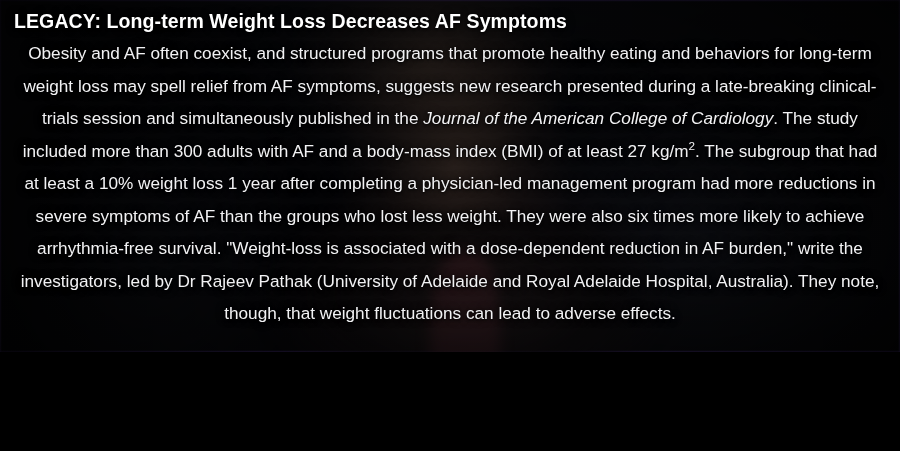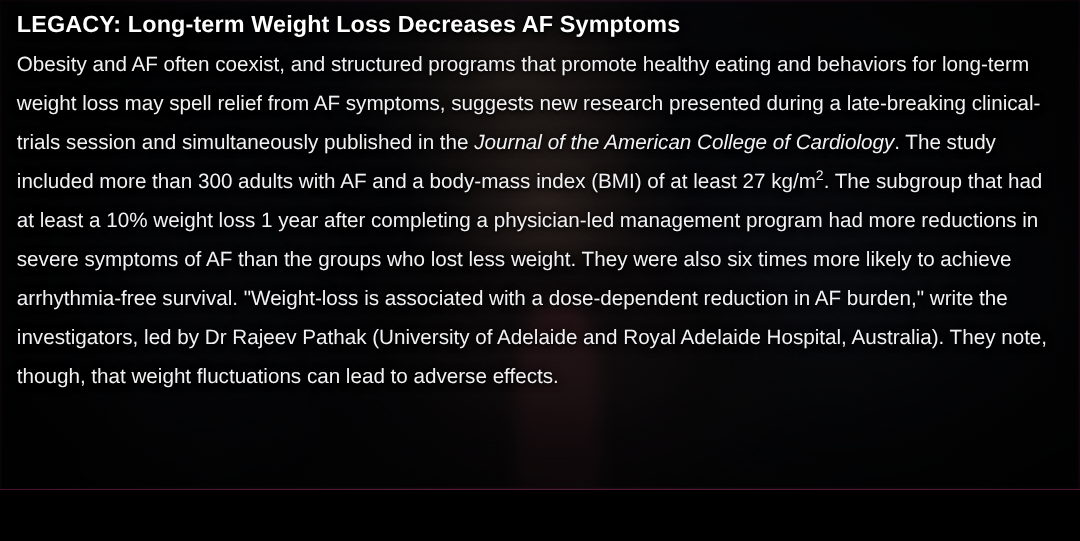--- a/index.html
+++ b/index.html
@@ -10,23 +10,23 @@
   body {
     width: 900px;
     height: 451px;
     overflow: hidden;
     font-family: "Liberation Sans", sans-serif;
   }
 
   #slide {
     position: relative;
     width: 900px;
-    height: 408px;
+    height: 352px;
     overflow: hidden;
-    background: #ec4899;
+    background: #8b5cf6;
   }
 
   
   .bg {
     position: absolute;
     inset: 0;
     background:
       radial-gradient(ellipse 200px 150px at 430px 60px, rgba(120,95,80,0.55) 0%, rgba(80,60,50,0.25) 45%, rgba(0,0,0,0) 72%),
       radial-gradient(ellipse 150px 190px at 455px 165px, rgba(150,115,95,0.50) 0%, rgba(90,65,55,0.22) 50%, rgba(0,0,0,0) 78%),
       radial-gradient(ellipse 240px 200px at 470px 300px, rgba(110,70,70,0.38) 0%, rgba(60,35,38,0.18) 50%, rgba(0,0,0,0) 80%),
@@ -80,20 +80,21 @@
     letter-spacing: 0.1px;
     text-shadow: 0 1px 3px rgba(0,0,0,0.95), 0 0 8px rgba(0,0,0,0.8);
     margin: 0 0 3px 0;
   }
   .body-text {
     color: #f2f2f4;
     font-size: 17.2px;
     line-height: 32.5px;
     text-shadow: 0 1px 3px rgba(0,0,0,0.95), 0 0 8px rgba(0,0,0,0.85);
     margin: 0;
+    text-align: center;
   }
   .body-text em {
     font-style: italic;
   }
   sup {
     font-size: 0.68em;
     vertical-align: super;
     line-height: 0;
   }
 </style>

